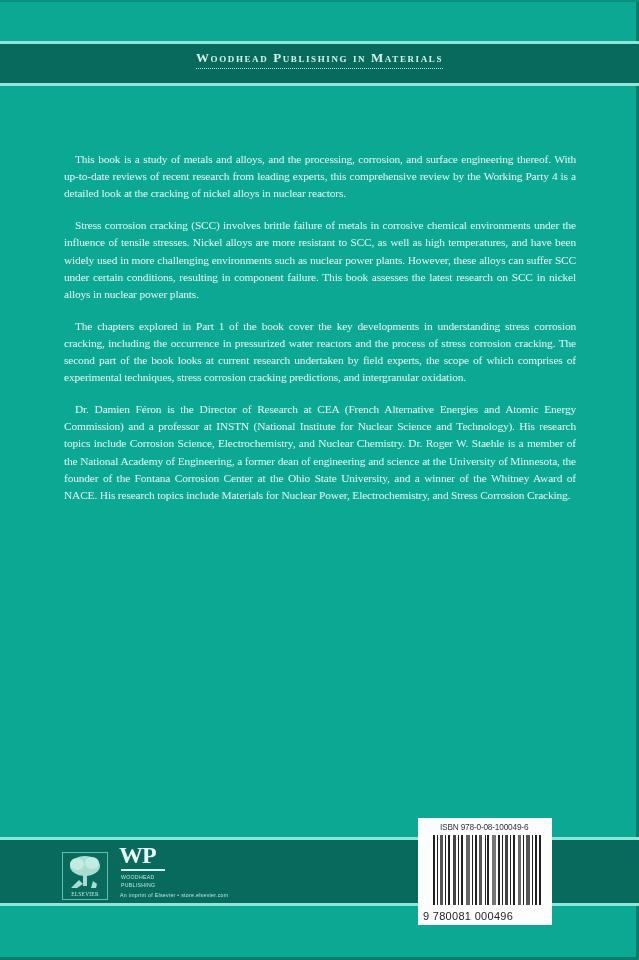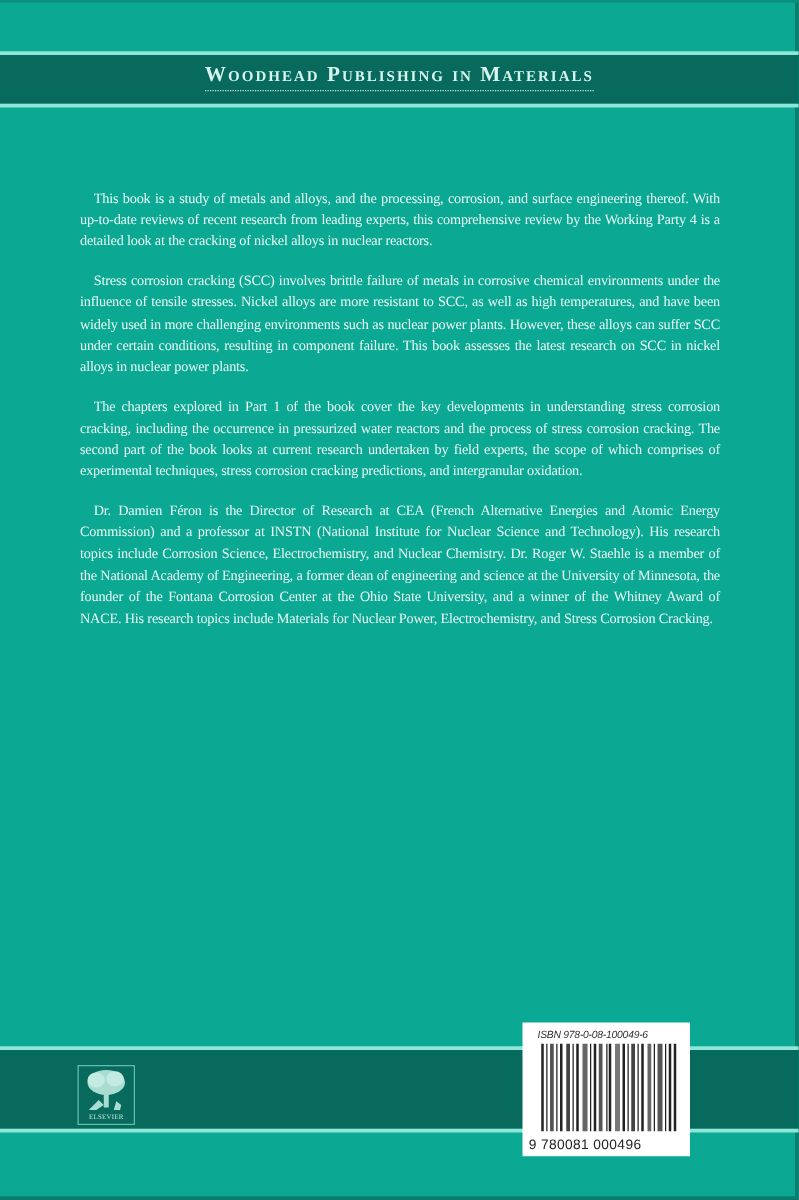--- a/index.html
+++ b/index.html
@@ -8,21 +8,21 @@
     position:relative; width:639px; height:960px;
     background:#0ba893; overflow:hidden;
     box-shadow: inset -3px -3px 0 #0b7d6c;
   }
   .top-edge { position:absolute; left:0; top:0; width:639px; height:2px; background:#0d8f7d; }
   .band-line { position:absolute; left:0; width:639px; height:3px; background:#8ee6d8; }
   .band { position:absolute; left:0; width:639px; background:#076a5c; }
   .series-title {
     position:absolute; left:0; width:639px; top:50px; text-align:center;
     font-family:"Liberation Serif", "DejaVu Serif", serif;
-    font-weight:bold; color:#d6f5ef; font-size:17px; letter-spacing:1.6px;
+    font-weight:bold; color:#d6f5ef; font-size:13px; letter-spacing:1.6px;
     font-variant: small-caps;
   }
   .series-title span.t {
     display:inline-block; padding-bottom:2px;
     border-bottom:1.5px dotted #b9ece2;
   }
   .body-text {
     position:absolute; left:64px; top:151px; width:512px;
     font-family:"DejaVu Sans", "Liberation Sans", sans-serif;
     font-size:11.4px; line-height:17.2px; color:#eaf9f5;
@@ -51,22 +51,22 @@
   .wp-rule { position:absolute; left:2px; top:26px; width:44px; height:2px; background:#d4f3ec; }
   .wp-line {
     position:absolute; left:2px;
     font-family:"Liberation Sans", sans-serif; font-size:5.2px; color:#bfe9e0; letter-spacing:0.3px;
   }
   .barcode-box {
     position:absolute; left:418px; top:818px; width:134px; height:107px;
     background:#ffffff;
   }
   .isbn-text {
-    position:absolute; left:12px; top:4px; width:124px;
-    font-family:"Liberation Sans", sans-serif; font-size:8.3px; color:#333; letter-spacing:-0.2px;font-style:italic;
+    position:absolute; left:22px; top:4px; width:124px;
+    font-family:"Liberation Sans", sans-serif; font-size:8.3px; color:#333; letter-spacing:-0.2px;
   }
   .bars { position:absolute; left:15px; top:17px; width:108px; height:70px; }
   .bar { position:absolute; top:0; height:100%; background:#222; }
   .ean-text {
     position:absolute; left:5px; bottom:3px; width:126px;
     font-family:"Liberation Sans", sans-serif; font-size:11px; color:#222; letter-spacing:0.3px;
     white-space:pre;
   }
 </style>
 </head>
@@ -103,20 +103,27 @@
         <ellipse cx="14" cy="10" rx="7" ry="6" fill="#c4ebe2"></ellipse>
         <ellipse cx="29" cy="9" rx="7" ry="6" fill="#c4ebe2"></ellipse>
         <rect x="20" y="18" width="4" height="14"></rect>
         <path d="M8 34 L16 26 L20 30 L14 34 Z"></path>
         <path d="M28 34 L30 27 L34 30 L33 34 Z"></path>
       </g>
     </svg>
     <div class="elsevier-label">ELSEVIER</div>
   </div>
 
+  <div class="wp-block">
+    <div class="wp-mark">WP</div>
+    <div class="wp-rule"></div>
+    <div class="wp-line" style="top:31px;">WOODHEAD</div>
+    <div class="wp-line" style="top:39px;">PUBLISHING</div>
+    <div class="wp-line" style="top:49px; left:1px; white-space:nowrap;">An imprint of Elsevier • store.elsevier.com</div>
+  </div>
 
   <div class="barcode-box">
     <div class="isbn-text">ISBN 978-0-08-100049-6</div>
     <div class="bars">
       <div class="bar" style="left:0px;width:2px;"></div>
       <div class="bar" style="left:4px;width:1px;"></div>
       <div class="bar" style="left:7px;width:3px;background:#555;"></div>
       <div class="bar" style="left:12px;width:1px;"></div>
       <div class="bar" style="left:15px;width:2px;"></div>
       <div class="bar" style="left:20px;width:3px;background:#444;"></div>

